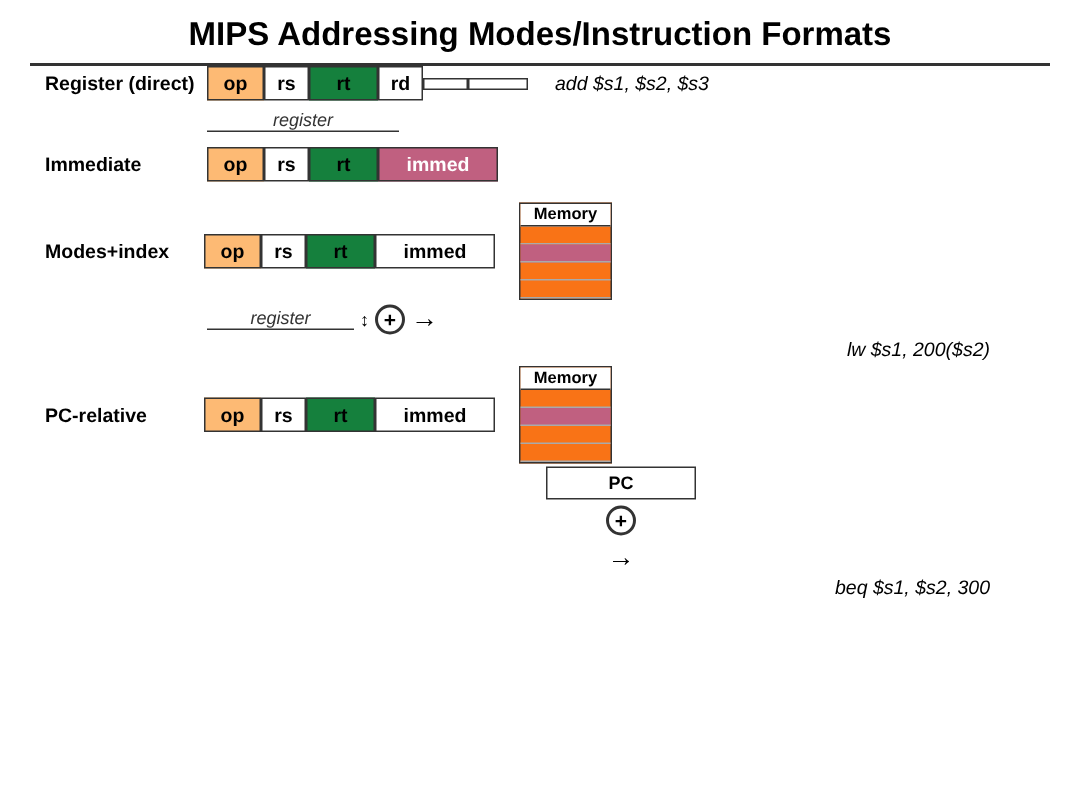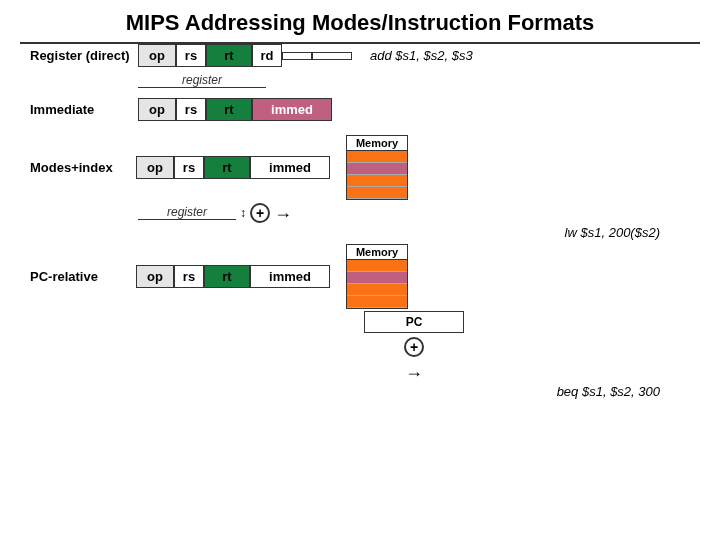--- a/index.html
+++ b/index.html
@@ -55,21 +55,21 @@
     }
 
     .field {
       border: 1.5px solid #333;
       text-align: center;
       font-size: 13px;
       font-weight: bold;
       padding: 3px 0;
     }
 
-    .field-op  { width: 38px; background: #e5e5e5; }
+    .field-op  { width: 38px; background: #fdba74; }
     .field-rs  { width: 30px; background: white; }
     .field-rt  { width: 46px; background: #15803d; }
     .field-rd  { width: 30px; background: white; }
     .field-shamt { width: 30px; background: white; }
     .field-funct { width: 40px; background: white; }
     .field-immed { width: 80px; background: #c06080; color: white; }
     .field-immed-plain { width: 80px; background: white; }
 
     .comment {
       font-size: 13px;

